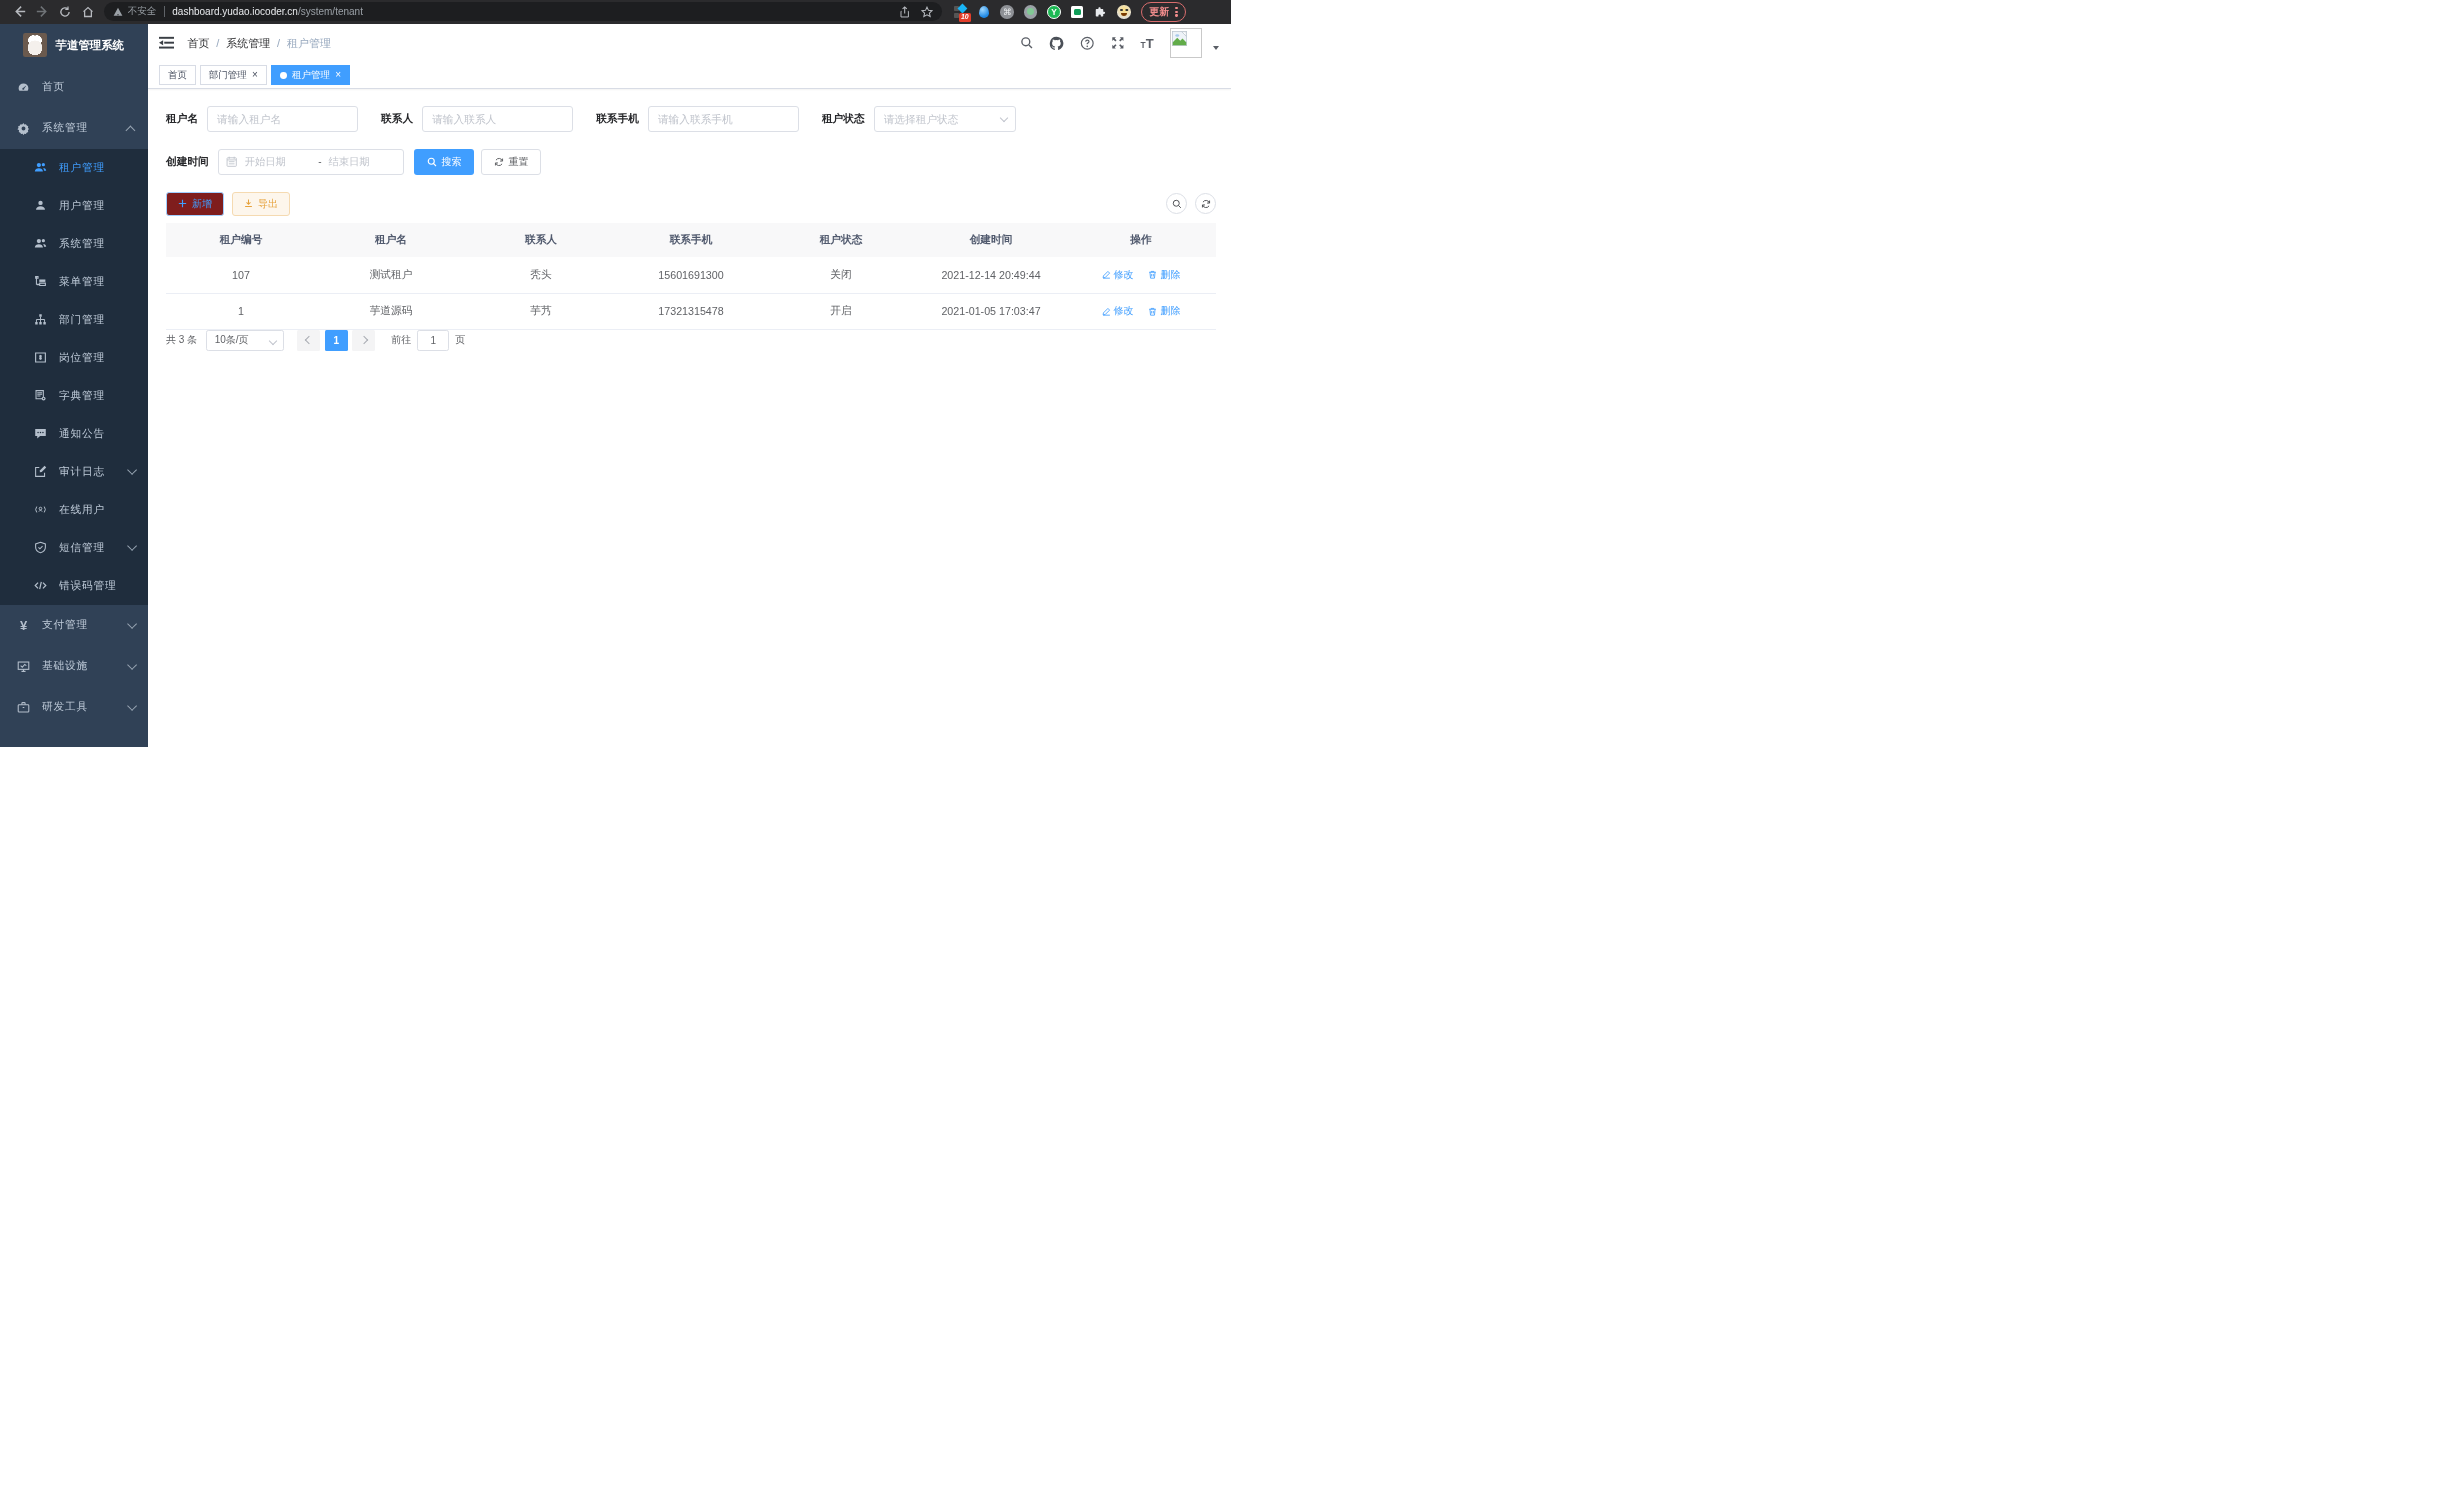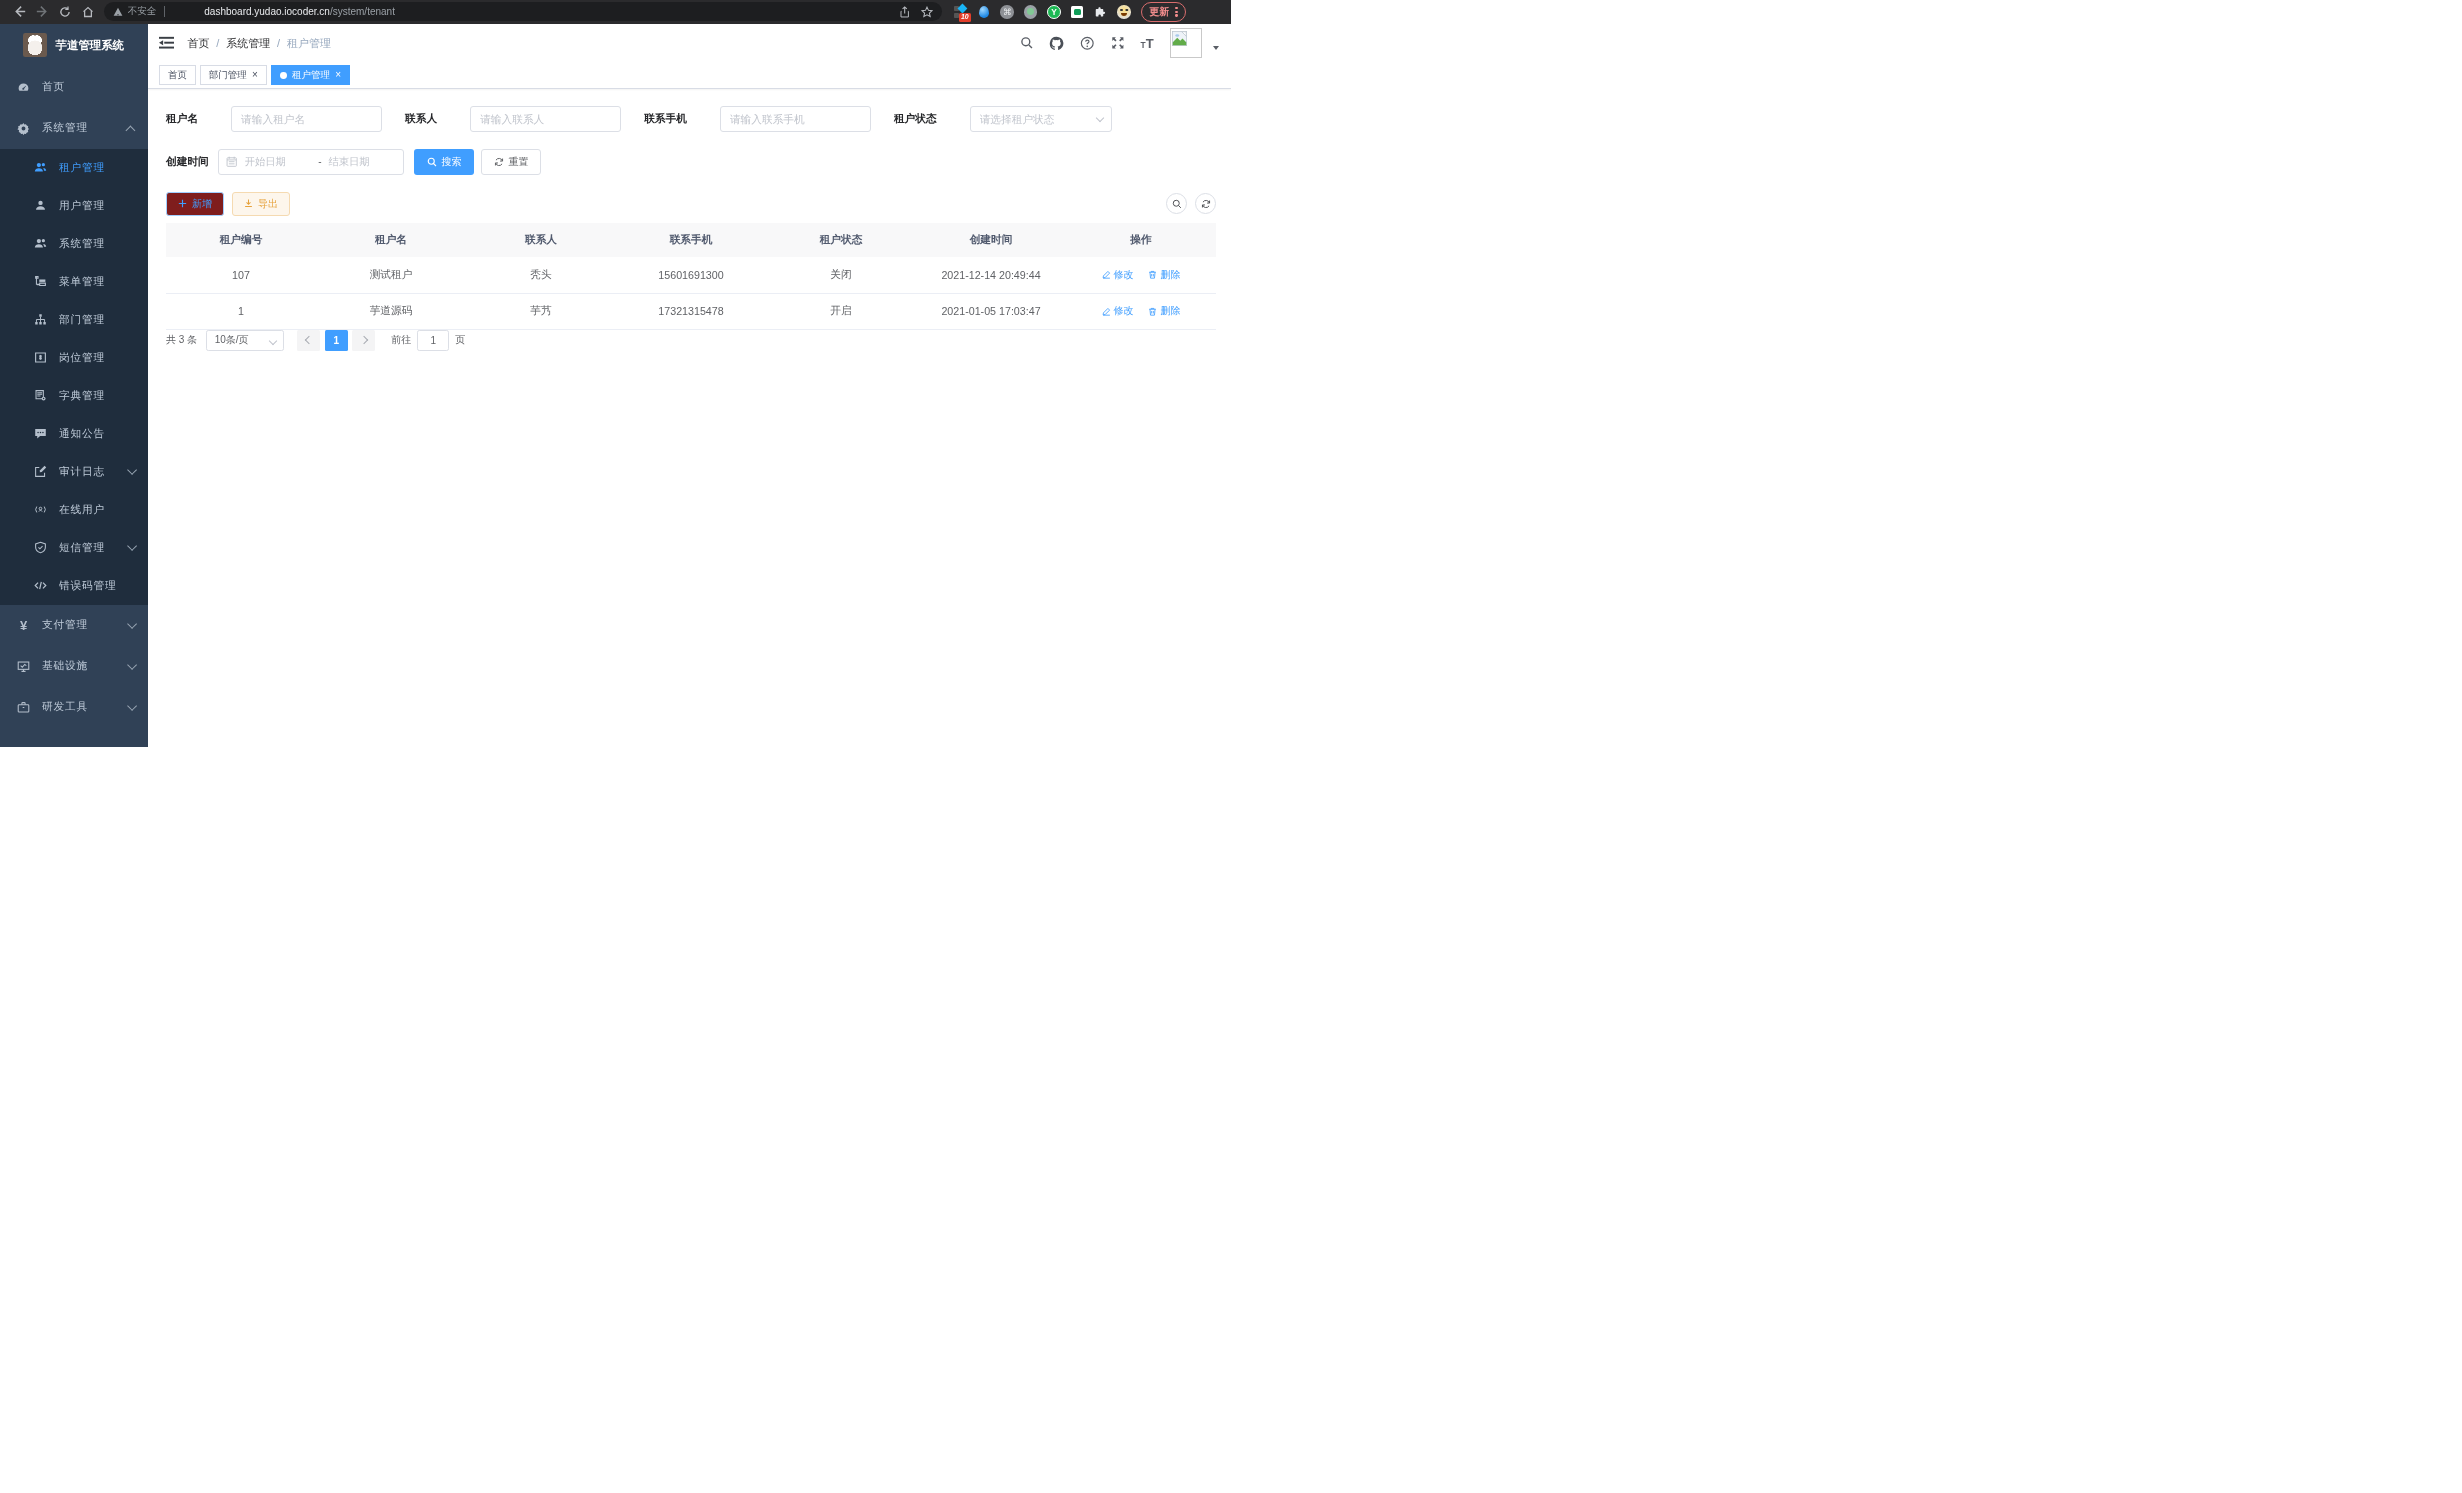--- a/index.html
+++ b/index.html
@@ -87,21 +87,21 @@
   .tab.active { background:#409eff; border-color:#409eff; color:#fff; }
   .tab-dot { width:6.9px; height:6.9px; border-radius:50%; background:#fff; }
 
   .content { flex:1; padding:17px 15px 0 18px; background:#fff; }
 
   
   .f-row { display:flex; align-items:center; margin-bottom:17px; }
   .f-item { display:flex; align-items:center; margin-right:23px; }
   .f-label { font-size:10.7px; font-weight:700; color:#27282b; margin-right:9px; white-space:nowrap; }
   .f-input { width:151px; height:26px; border:0.8px solid #dcdfe6; border-radius:3px; padding:0 9px;
-    font-size:10.7px; color:#606266; outline:none; font-family:inherit; background:#fff;margin-left:24px; }
+    font-size:10.7px; color:#606266; outline:none; font-family:inherit; background:#fff; }
   .f-input::placeholder { color:#c0c4cc; }
   .select-wrap { position:relative; }
   .select-wrap .f-input { padding-right:21px; cursor:pointer; }
   .sel-chev { position:absolute; right:9px; top:9px; width:6px; height:6px;
     border-right:1.1px solid #c0c4cc; border-bottom:1.1px solid #c0c4cc; transform:rotate(45deg); pointer-events:none; }
   .date-range { width:186px; height:26px; border:0.8px solid #dcdfe6; border-radius:3px; display:flex;
     align-items:center; padding:0 7.6px; gap:6.9px; cursor:pointer; }
   .dr-ph { font-size:10.3px; color:#c0c4cc; flex:1; text-align:left; white-space:nowrap; }
   .dr-sep { font-size:10px; color:#606266; }
   .btn { height:26px; border-radius:3px; font-size:10px; display:inline-flex; align-items:center; gap:4.6px;
@@ -167,21 +167,21 @@
   </span>
 
   <div class="omnibox">
     <span class="omni-warn">
       <svg width="10" height="10" viewBox="0 0 16 16" fill="currentColor">
           <path d="M8 1 15 14H1L8 1zm-.9 5h1.8l-.2 4.4H7.3L7.1 6zm.9 7.2a1 1 0 1 0 0-2 1 1 0 0 0 0 2z"></path>
         </svg>
       <span>不安全</span>
     </span>
     <span class="omni-divider"></span>
-    <span class="omni-url"><b style="font-weight:400;margin-left:32px;">dashboard.yudao.iocoder.cn</b><span class="path">/system/tenant</span></span>
+    <span class="omni-url"><b style="font-weight:400;">dashboard.yudao.iocoder.cn</b><span class="path">/system/tenant</span></span>
     <span class="omni-actions">
       <span class="nb-ic">
         <svg width="11.4" height="12" viewBox="0 0 16 16" fill="none" stroke="currentColor" stroke-width="1.5">
             <path d="M8 1v9M5 3.5 8 1l3 2.5"></path>
             <path d="M3.5 7H2.8v8h10.4V7h-.7" stroke-width="1.4"></path>
           </svg>
       </span>
       <span class="nb-ic">
         <svg width="12" height="12" viewBox="0 0 16 16" fill="none" stroke="currentColor" stroke-width="1.4">
             <path d="m8 1.5 2 4.3 4.7.5-3.5 3.2 1 4.6L8 11.7l-4.2 2.4 1-4.6L1.3 6.3 6 5.8 8 1.5z"></path>

